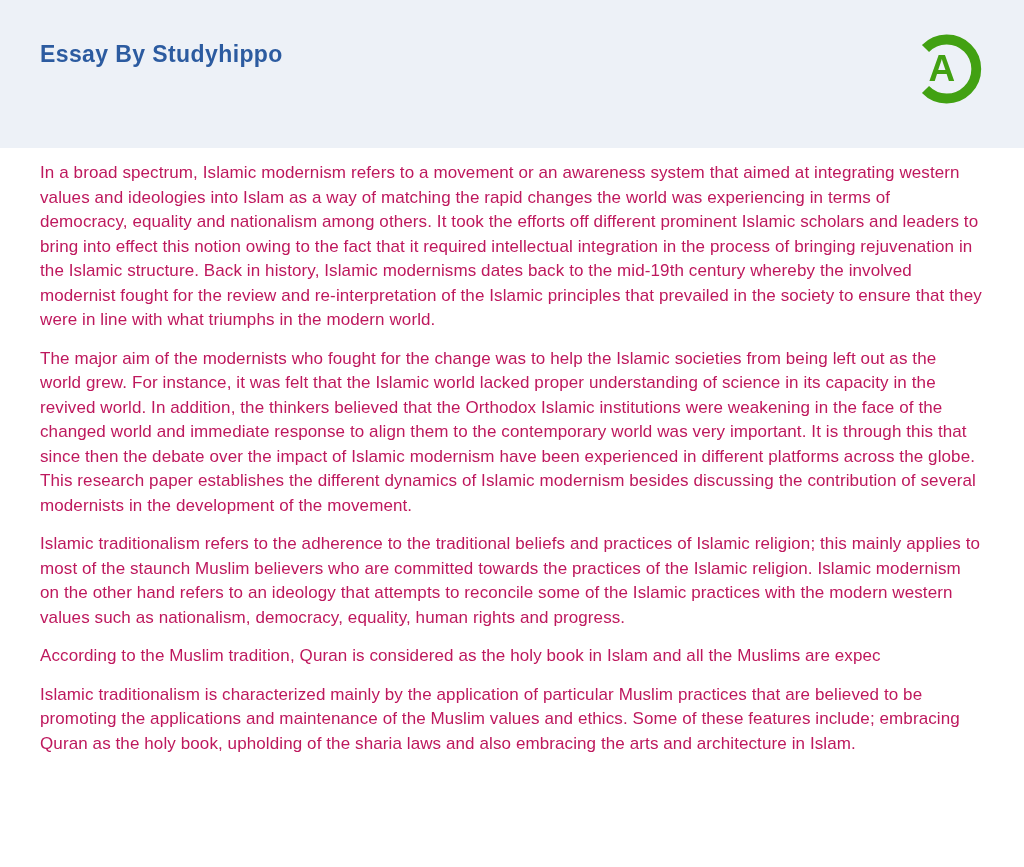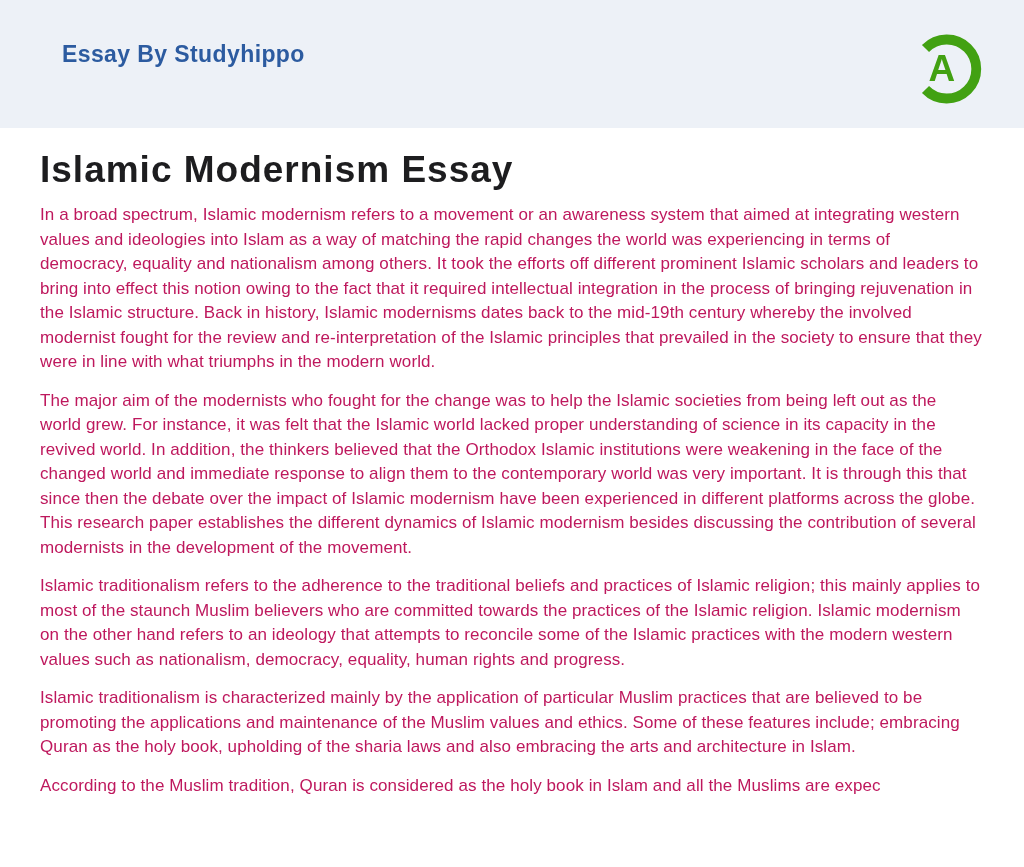--- a/index.html
+++ b/index.html
@@ -10,23 +10,23 @@
   }
   .page {
     width: 1024px;
     height: 867px;
     overflow: hidden;
     background: #ffffff;
     position: relative;
   }
   .page-header {
     background: #edf1f7;
-    height: 128px;
+    height: 148px;
     box-sizing: border-box;
-    padding: 42px 0 0 62px;
+    padding: 42px 0 0 40px;
     position: relative;
   }
   .byline {
     font-size: 23px;
     font-weight: 700;
     color: #2c5ba0;
     letter-spacing: 0.4px;
     line-height: 1.1;
   }
   .url {
@@ -80,21 +80,20 @@
     <a class="url"></a>
     <div class="logo">
       <svg viewBox="0 0 100 100" aria-hidden="true">
         <path d="M 25,25 A 36,36 0 1 1 25,75" fill="none" stroke="#42a112" stroke-width="12" stroke-linecap="butt"></path>
         <text x="45" y="65" text-anchor="middle" font-family="Liberation Sans, DejaVu Sans, sans-serif" font-size="45" font-weight="700" fill="#42a112">A</text>
       </svg>
     </div>
   </header>
 
   <main class="content">
-    <h1 class="essay-title">Islamic Modernism Essay</h1>
     <p class="essay-paragraph first">In a broad spectrum, Islamic modernism refers to a movement or an awareness system that aimed at integrating western values and ideologies into Islam as a way of matching the rapid changes the world was experiencing in terms of democracy, equality and nationalism among others. It took the efforts off different prominent Islamic scholars and leaders to bring into effect this notion owing to the fact that it required intellectual integration in the process of bringing rejuvenation in the Islamic structure. Back in history, Islamic modernisms dates back to the mid-19th century whereby the involved modernist fought for the review and re-interpretation of the Islamic principles that prevailed in the society to ensure that they were in line with what triumphs in the modern world.</p>
     <p class="essay-paragraph">The major aim of the modernists who fought for the change was to help the Islamic societies from being left out as the world grew. For instance, it was felt that the Islamic world lacked proper understanding of science in its capacity in the revived world. In addition, the thinkers believed that the Orthodox Islamic institutions were weakening in the face of the changed world and immediate response to align them to the contemporary world was very important. It is through this that since then the debate over the impact of Islamic modernism have been experienced in different platforms across the globe. This research paper establishes the different dynamics of Islamic modernism besides discussing the contribution of several modernists in the development of the movement.</p>
     <p class="essay-paragraph">Islamic traditionalism refers to the adherence to the traditional beliefs and practices of Islamic religion; this mainly applies to most of the staunch Muslim believers who are committed towards the practices of the Islamic religion. Islamic modernism on the other hand refers to an ideology that attempts to reconcile some of the Islamic practices with the modern western values such as nationalism, democracy, equality, human rights and progress.</p>
+    <p class="essay-paragraph">According to the Muslim tradition, Quran is considered as the holy book in Islam and all the Muslims are expec</p>
     <p class="essay-paragraph">Islamic traditionalism is characterized mainly by the application of particular Muslim practices that are believed to be promoting the applications and maintenance of the Muslim values and ethics. Some of these features include; embracing Quran as the holy book, upholding of the sharia laws and also embracing the arts and architecture in Islam.</p>
-    <p class="essay-paragraph">According to the Muslim tradition, Quran is considered as the holy book in Islam and all the Muslims are expec</p>
   </main>
 
 </div>
 
 </body></html>

